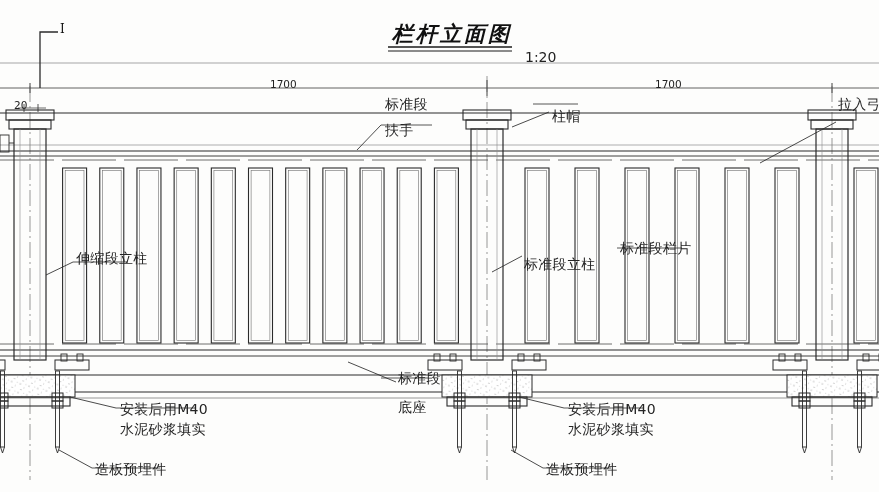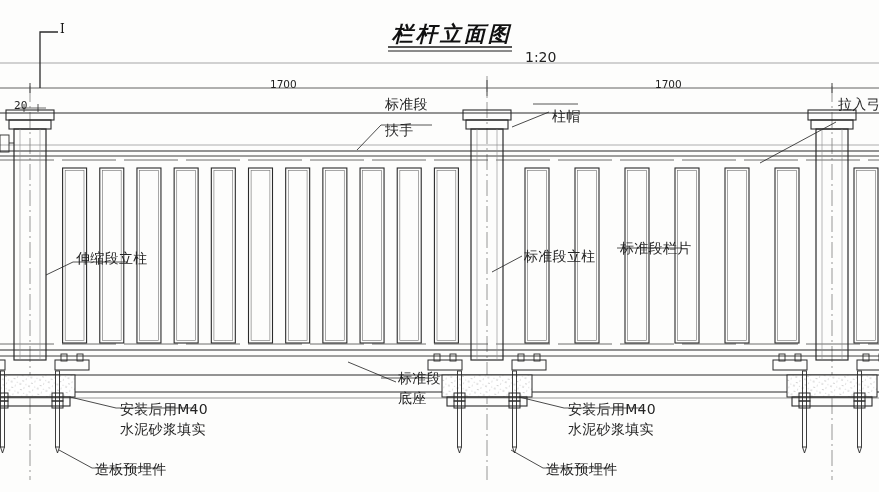--- a/index.html
+++ b/index.html
@@ -289,29 +289,29 @@
         </div>
         <div class="lbl" style="left: 552px; top: 108px;">
           <div class="note-text">柱帽</div>
         </div>
         <div class="lbl" style="left: 838px; top: 96px;">
           <div class="note-text">拉入弓环15</div>
         </div>
         <div class="lbl" style="left: 76px; top: 250px; text-align: center;">
           <div class="note-text">伸缩段立柱</div>
         </div>
-        <div class="lbl" style="left: 524px; top: 248px;">
+        <div class="lbl" style="left: 524px; top: 256px;">
           <div class="note-text">标准段立柱</div>
         </div>
         <div class="lbl" style="left: 620px; top: 240px; font-family: Liberation Serif, serif;">
           <div class="note-text">标准段栏片</div>
         </div>
         <div class="lbl" style="left: 398px; top: 370px;">
           <div class="note-text">标准段</div>
-          <div class="note-text" style="margin-top: 2px;">底座</div>
+          <div class="note-text" style="margin-top: 11px;">底座</div>
         </div>
         <div class="lbl" style="left: 120px; top: 401px;">
           <div class="note-text">安装后用M40</div>
           <div class="note-text" style="margin-top: 2px;">水泥砂浆填实</div>
         </div>
         <div class="lbl" style="left: 568px; top: 401px;">
           <div class="note-text">安装后用M40</div>
           <div class="note-text" style="margin-top: 2px;">水泥砂浆填实</div>
         </div>
         <div class="lbl" style="left: 95px; top: 461px;">

